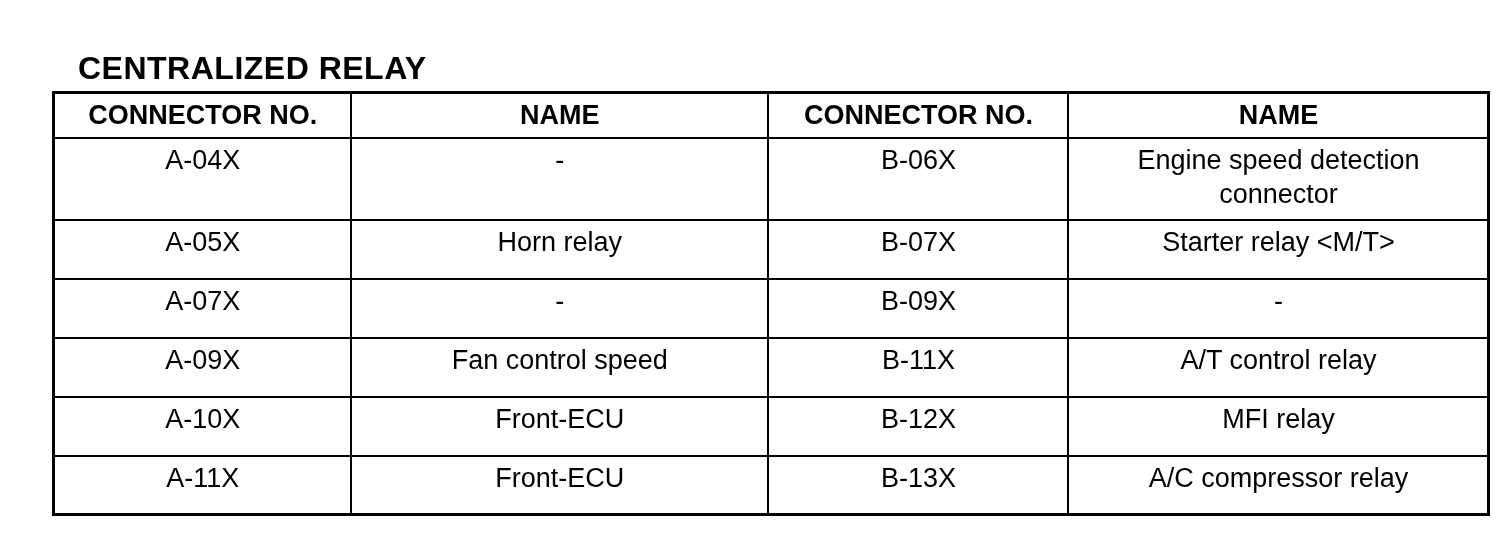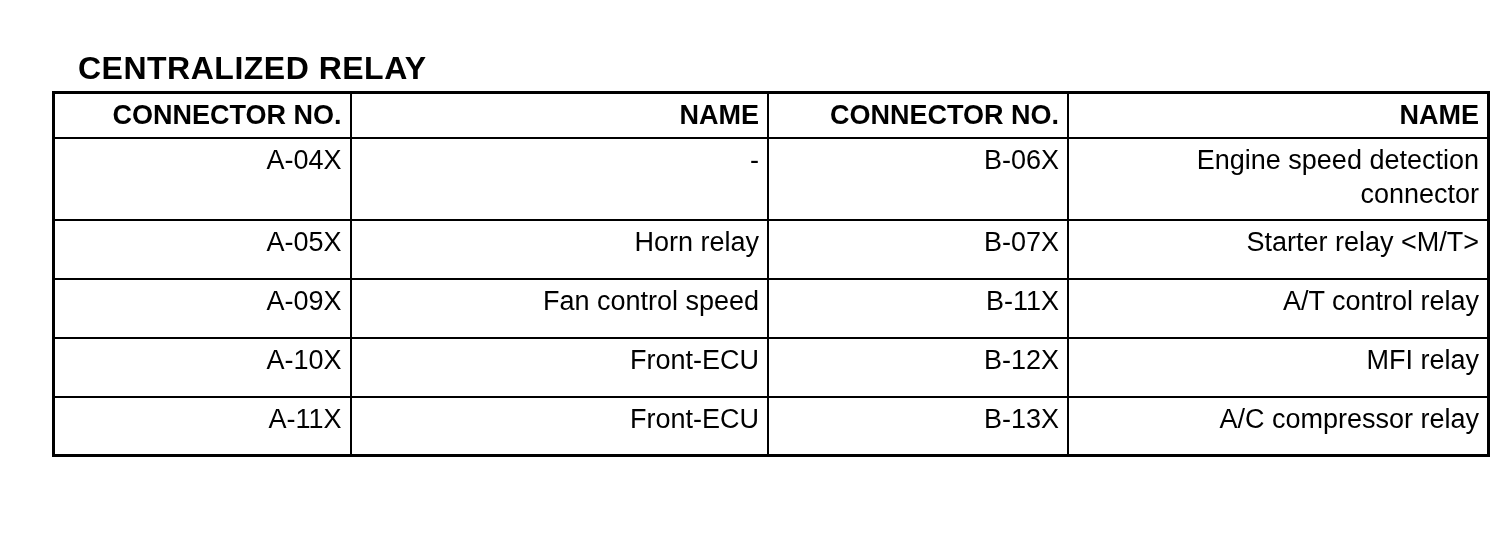--- a/index.html
+++ b/index.html
@@ -39,21 +39,21 @@
     border-collapse: collapse;
     table-layout: fixed;
     background: #ffffff;
     border: 3px solid #000000;
   }
 
   table.relay-table th,
   table.relay-table td {
     border: 2px solid #000000;
     vertical-align: top;
-    text-align: right;
+    text-align: center;
     padding: 5px 8px 4px 9px;
     font-size: 27px;
     line-height: 1.25;
     overflow: hidden;
   }
 
   table.relay-table th {
     font-weight: bold;
     height: 45px;
     white-space: nowrap;
@@ -103,20 +103,26 @@
           <td>B-06X</td>
           <td>Engine speed detection connector</td>
         </tr>
         <tr>
           <td>A-05X</td>
           <td>Horn relay</td>
           <td>B-07X</td>
           <td>Starter relay &lt;M/T&gt;</td>
         </tr>
         <tr>
+          <td>A-07X</td>
+          <td>-</td>
+          <td>B-09X</td>
+          <td>-</td>
+        </tr>
+        <tr>
           <td>A-09X</td>
           <td>Fan control speed</td>
           <td>B-11X</td>
           <td>A/T control relay</td>
         </tr>
         <tr>
           <td>A-10X</td>
           <td>Front-ECU</td>
           <td>B-12X</td>
           <td>MFI relay</td>

